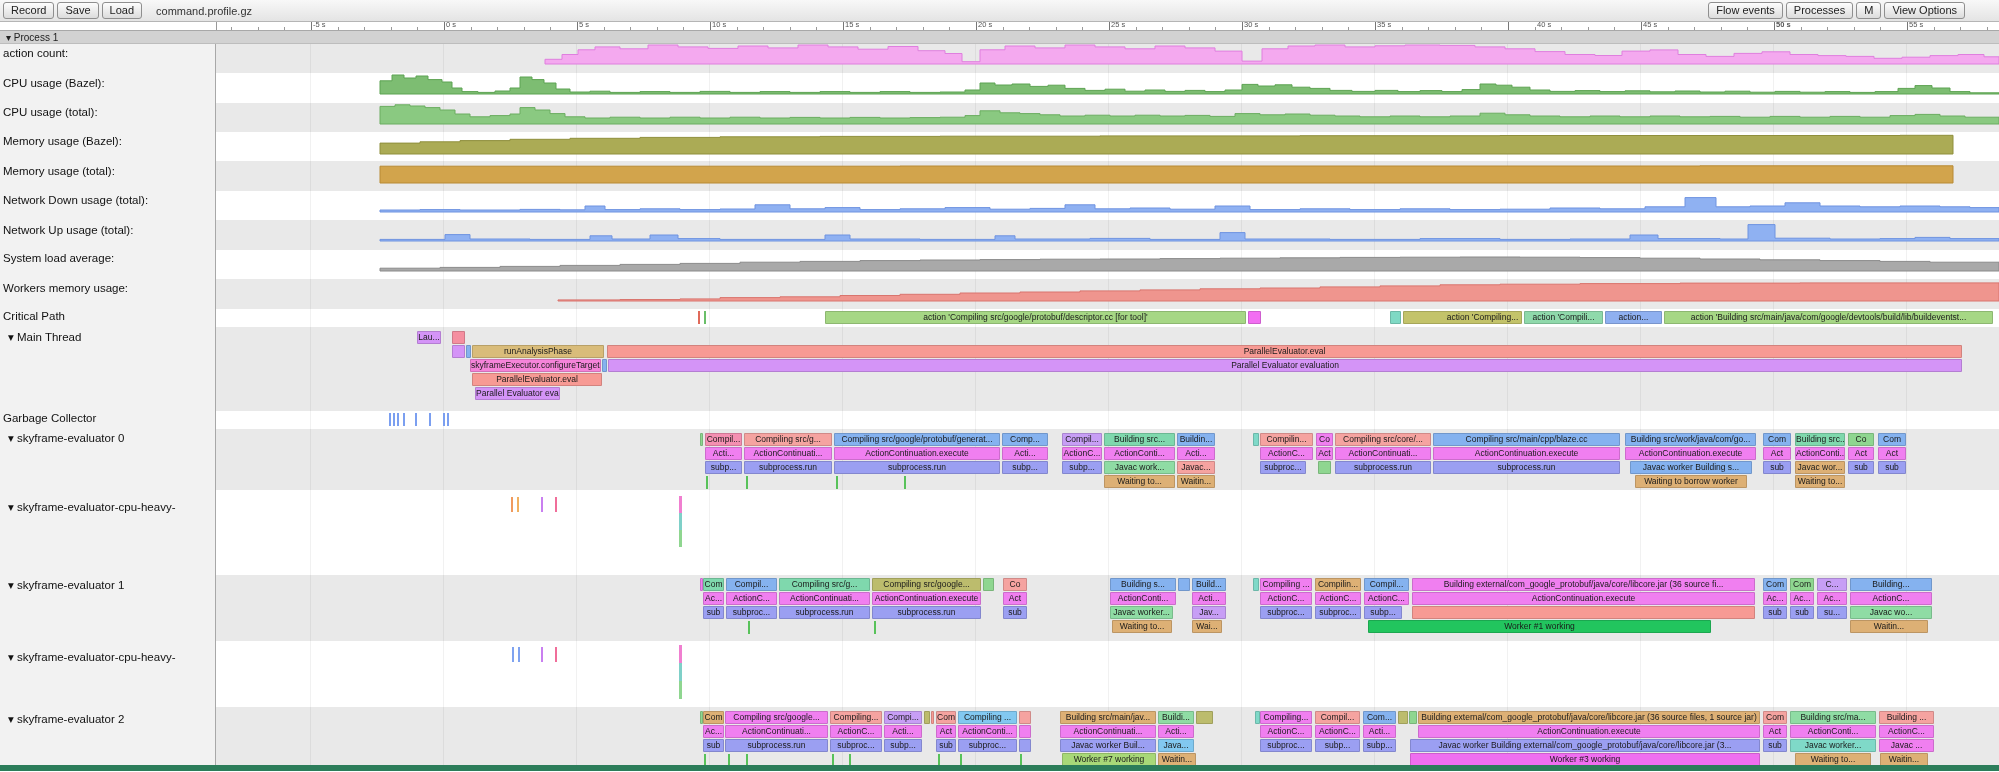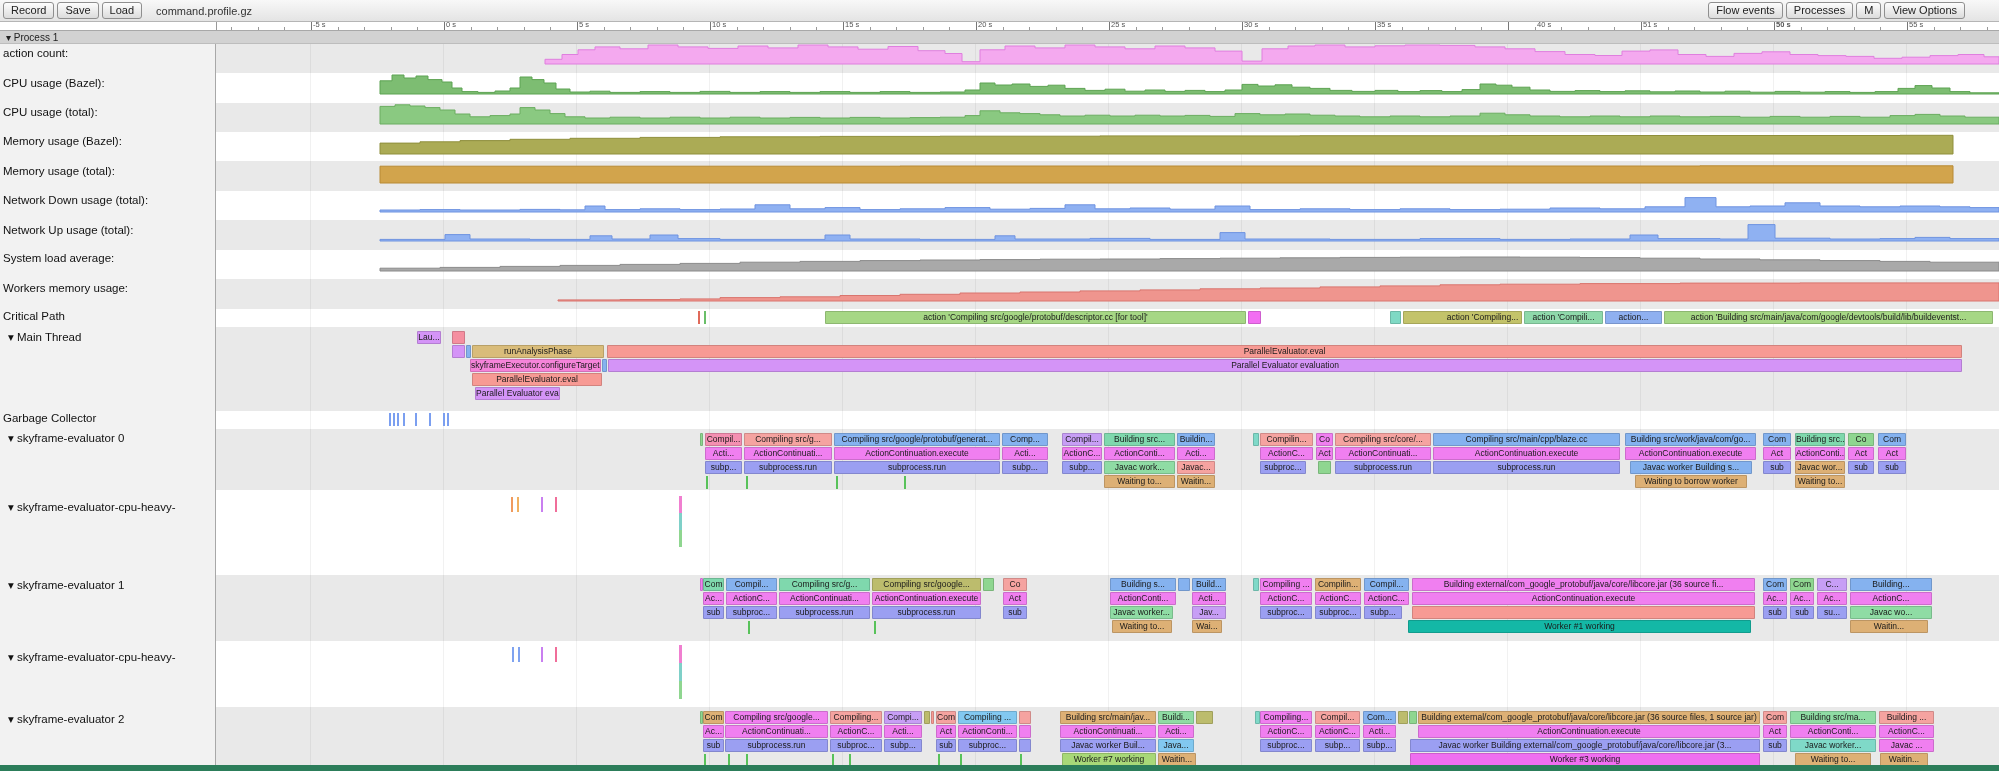--- a/index.html
+++ b/index.html
@@ -124,21 +124,21 @@
       <span class="rlabel" style="left: 761px;">20 s</span>
       <div class="rtickmaj" style="left: 892px;"></div>
       <span class="rlabel" style="left: 894px;">25 s</span>
       <div class="rtickmaj" style="left: 1025px;"></div>
       <span class="rlabel" style="left: 1027px;">30 s</span>
       <div class="rtickmaj" style="left: 1158px;"></div>
       <span class="rlabel" style="left: 1160px;">35 s</span>
       <div class="rtickmaj" style="left: 1291px;"></div>
       <span class="rlabel" style="left: 1320px;">40 s</span>
       <div class="rtickmaj" style="left: 1424px;"></div>
-      <span class="rlabel" style="left: 1426px;">51 s</span>
+      <span class="rlabel" style="left: 1426px;">45 s</span>
       <div class="rtickmaj" style="left: 1557px;"></div>
       <span class="rlabel" style="left: 1559px; font-weight: bold;">50 s</span>
       <div class="rtickmaj" style="left: 1690px;"></div>
       <span class="rlabel" style="left: 1692px;">55 s</span>
     </div>
   <div id="process-header">▾ Process 1</div>
   <div id="bands">
       <div class="band" style="top: 44px; height: 29px; background: rgb(233, 233, 233);"></div>
       <div class="band" style="top: 73px; height: 30px; background: rgb(255, 255, 255);"></div>
       <div class="band" style="top: 103px; height: 29px; background: rgb(233, 233, 233);"></div>
@@ -331,21 +331,21 @@
     <div class="bar" style="left: 1260px; top: 606px; width: 52px; height: 13px; background: rgb(155, 159, 242); line-height: 11px;">subproc...</div>
     <div class="bar" style="left: 1315px; top: 606px; width: 46px; height: 13px; background: rgb(155, 159, 242); line-height: 11px;">subproc...</div>
     <div class="bar" style="left: 1364px; top: 606px; width: 38px; height: 13px; background: rgb(155, 159, 242); line-height: 11px;">subp...</div>
     <div class="bar" style="left: 1412px; top: 606px; width: 343px; height: 13px; background: rgb(247, 154, 148); line-height: 11px;"></div>
     <div class="bar" style="left: 1763px; top: 606px; width: 24px; height: 13px; background: rgb(155, 159, 242); line-height: 11px;">sub</div>
     <div class="bar" style="left: 1790px; top: 606px; width: 24px; height: 13px; background: rgb(155, 159, 242); line-height: 11px;">sub</div>
     <div class="bar" style="left: 1817px; top: 606px; width: 30px; height: 13px; background: rgb(155, 159, 242); line-height: 11px;">su...</div>
     <div class="bar" style="left: 1850px; top: 606px; width: 82px; height: 13px; background: rgb(143, 220, 164); line-height: 11px;">Javac wo...</div>
     <div class="bar" style="left: 1112px; top: 620px; width: 60px; height: 13px; background: rgb(221, 176, 117); line-height: 11px;">Waiting to...</div>
     <div class="bar" style="left: 1192px; top: 620px; width: 30px; height: 13px; background: rgb(221, 176, 117); line-height: 11px;">Wai...</div>
-    <div class="bar" style="left: 1408px; top: 620px; width: 343px; height: 13px; background: #14b8a6; line-height: 11px;">Worker #1 working</div>
+    <div class="bar" style="left: 1368px; top: 620px; width: 343px; height: 13px; background: #22c55e; line-height: 11px;">Worker #1 working</div>
     <div class="bar" style="left: 1850px; top: 620px; width: 78px; height: 13px; background: rgb(221, 176, 117); line-height: 11px;">Waitin...</div>
     <div class="tickv" style="left: 748px; top: 621px; width: 2px; height: 13px; background: rgb(88, 194, 90);"></div>
     <div class="tickv" style="left: 874px; top: 621px; width: 2px; height: 13px; background: rgb(88, 194, 90);"></div>
     <div class="bar" style="left: 700px; top: 711px; width: 3px; height: 13px; background: rgb(143, 214, 144); line-height: 11px;"></div>
     <div class="bar" style="left: 703px; top: 711px; width: 21px; height: 13px; background: rgb(221, 176, 117); line-height: 11px;">Com</div>
     <div class="bar" style="left: 725px; top: 711px; width: 103px; height: 13px; background: rgb(240, 127, 240); line-height: 11px;">Compiling src/google...</div>
     <div class="bar" style="left: 830px; top: 711px; width: 52px; height: 13px; background: rgb(245, 163, 160); line-height: 11px;">Compiling...</div>
     <div class="bar" style="left: 884px; top: 711px; width: 38px; height: 13px; background: rgb(199, 158, 245); line-height: 11px;">Compi...</div>
     <div class="bar" style="left: 924px; top: 711px; width: 6px; height: 13px; background: rgb(188, 188, 109); line-height: 11px;"></div>
     <div class="bar" style="left: 931px; top: 711px; width: 3px; height: 13px; background: rgb(247, 154, 148); line-height: 11px;"></div>

